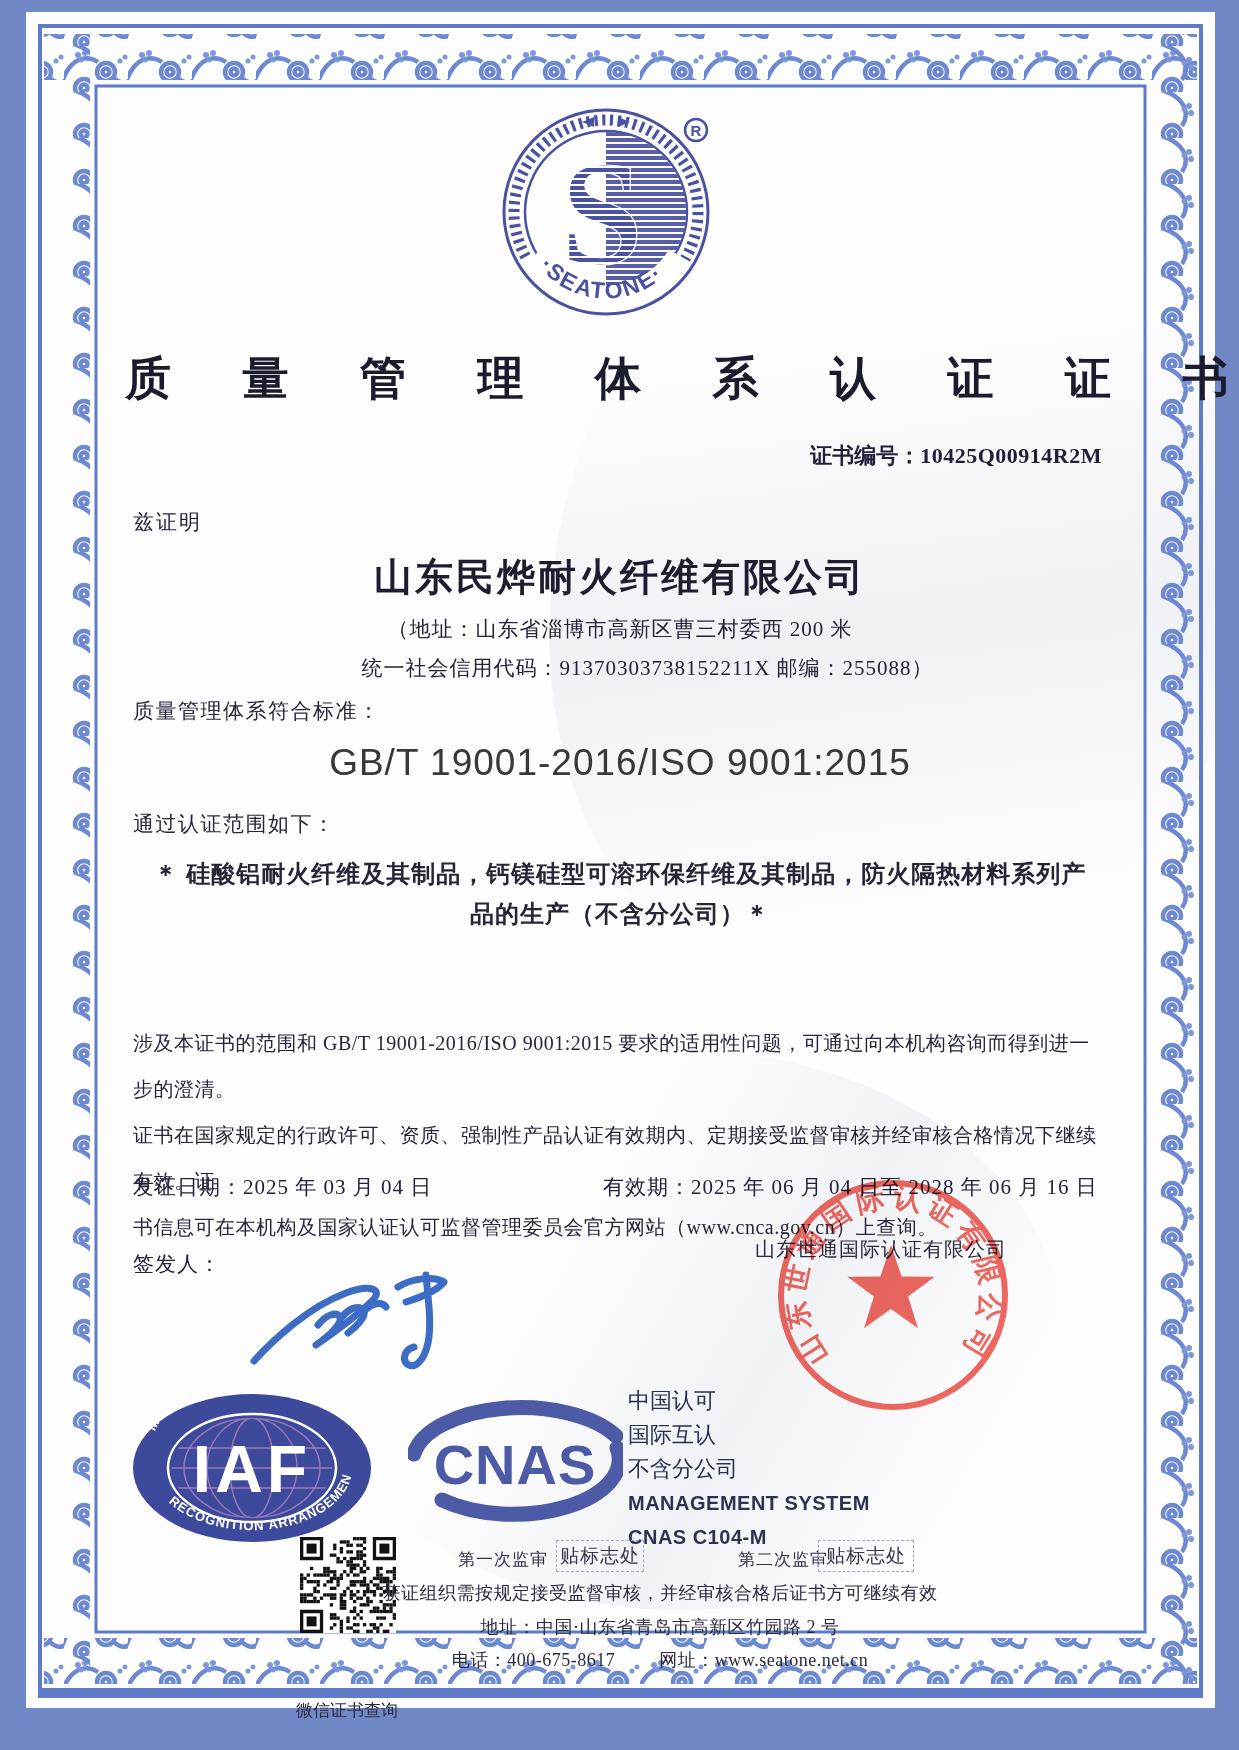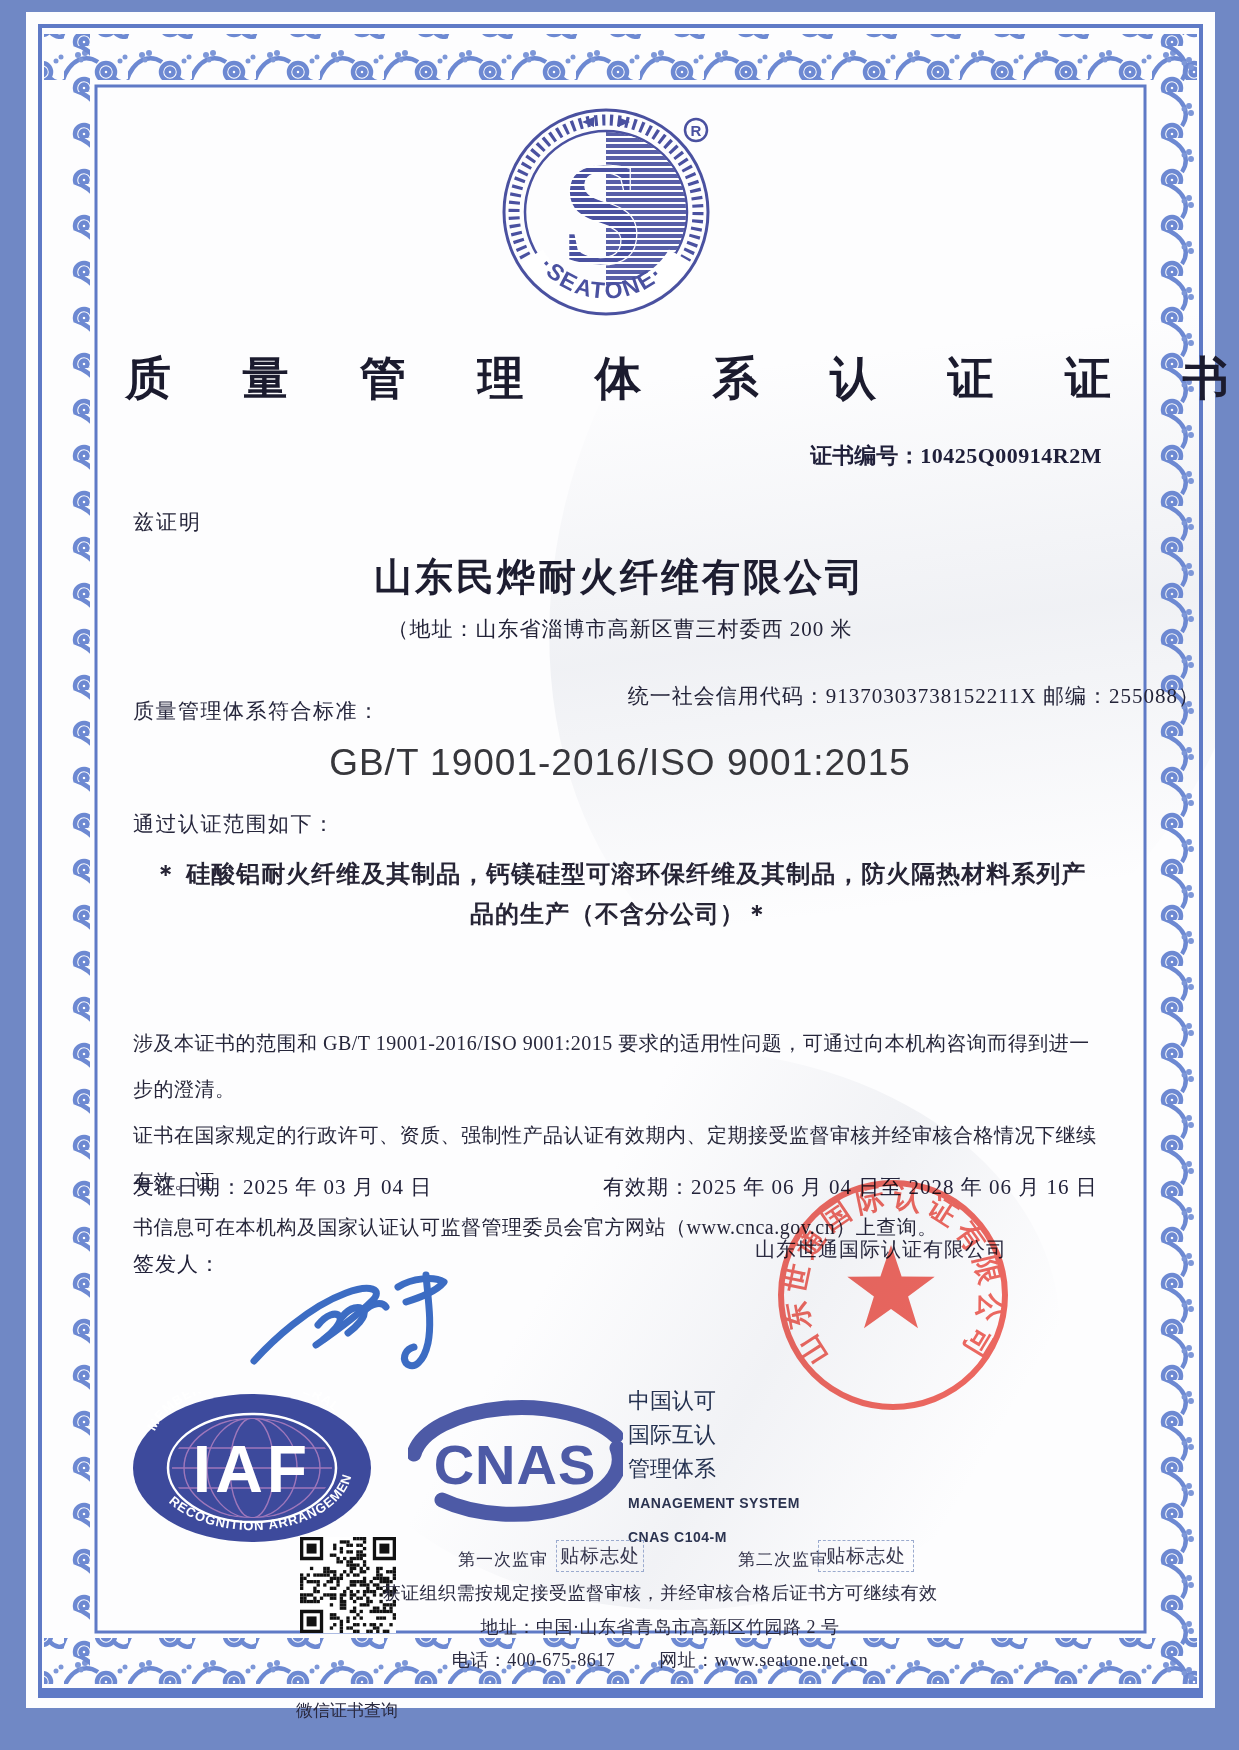--- a/index.html
+++ b/index.html
@@ -25,36 +25,36 @@
     left:95px;top:348px;width:1052px;text-align:center;
     font-size:46px;font-weight:700;letter-spacing:30px;padding-left:30px;
     color:#1b1b2e;white-space:nowrap;
   }
   .certno{left:560px;top:441px;width:542px;text-align:right;font-size:22px;font-weight:700;color:#20203a;}
   .certno .num{font-family:"Liberation Serif","DejaVu Serif",serif;letter-spacing:.5px;}
   .certify{left:133px;top:508px;font-size:21px;letter-spacing:2px;}
   .company{left:95px;top:540px;width:1050px;text-align:center;
     font-size:38px;font-weight:700;letter-spacing:3px;color:#1d1d30;margin-top:12px;}
   .addr1{left:95px;top:615px;width:1050px;text-align:center;font-size:21px;letter-spacing:1px;}
-  .addr2{left:95px;top:654px;width:1105px;text-align:right;font-size:21px;letter-spacing:1px;margin-top:28px;}
+  .addr2{left:95px;top:654px;width:1105px;text-align:center;font-size:21px;letter-spacing:1px;}
   .lbl{left:133px;font-size:21px;letter-spacing:1.5px;font-weight:500;color:#26263c;}
   .std{left:95px;top:742px;width:1050px;text-align:center;
     font-family:"Liberation Sans","DejaVu Sans",sans-serif;
     font-size:37px;color:#37373c;letter-spacing:1px;}
   .scope{left:95px;top:0;width:1050px;text-align:center;font-size:24px;font-weight:600;
     letter-spacing:1px;color:#262435;font-family:"Liberation Sans","DejaVu Sans",sans-serif;}
   .notice{left:133px;top:1020px;width:975px;font-size:20px;line-height:46px;
     letter-spacing:.5px;color:#26263a;}
   .dates{font-size:21px;color:#22223a;letter-spacing:1px;}
   .issuer{left:755px;top:1236px;width:300px;font-size:20px;letter-spacing:1px;color:#2a2a40;}
   .stamp{left:773px;top:1175px;width:240px;height:240px;opacity:.85;mix-blend-mode:multiply;}
   .sig{left:246px;top:1265px;width:260px;height:115px;}
   .cnasblock{left:628px;top:1384px;width:330px;font-size:22px;line-height:34px;
     color:#23304f;font-family:Liberation Sans, sans-serif;}
-  .cnasblock .en{font-weight:700;font-size:14px;color:#2b3350;letter-spacing:.5px;}
+  .cnasblock .en{font-weight:700;font-size:20px;color:#2b3350;letter-spacing:.5px;}
   .supv{font-size:17px;color:#303048;letter-spacing:1px;}
   .stickerbox{border:1.5px dashed #9aaace;width:86px;height:30px;display:flex;
     align-items:center;justify-content:center;font-size:19px;color:#34344c;letter-spacing:1px;}
   .foot{left:340px;width:640px;text-align:center;font-size:18px;color:#2a2a40;letter-spacing:.5px;}
   .qrcap{left:286px;top:1699px;width:122px;text-align:center;font-size:17px;color:#2a2a40;}
   .phone-row span{margin:0 22px;}
 </style>
 </head>
 <body>
 
@@ -226,21 +226,21 @@
   <g fill="none" stroke="#4d5aa6" stroke-linecap="round">
     <path d="M6,62 A108,54 0 0 1 208,44" stroke-width="15"></path>
     <path d="M209,56 A106,55 0 0 1 34,108" stroke-width="15"></path>
   </g>
   <text x="107" y="92" text-anchor="middle" font-family="Liberation Sans, DejaVu Sans, sans-serif" font-weight="700" font-size="56" fill="#4d5aa6" letter-spacing="1">CNAS</text>
 </svg>
 
 <div class="abs cnasblock">
   <div>中国认可</div>
   <div>国际互认</div>
-  <div>管理体系</div>
+  <div>不含分公司</div>
   <div class="en">MANAGEMENT SYSTEM</div>
   <div class="en">CNAS C104-M</div>
 </div>
 
 <svg class="abs" id="qr" style="left:300px;top:1537px" width="96" height="96" viewBox="0 0 29 29">
   <rect width="29" height="29" fill="#ffffff"></rect>
   <g fill="#111111">
     <path d="M0,0 h7 v7 h-7 z M1,1 v5 h5 v-5 z" fill-rule="evenodd"></path>
     <rect x="2" y="2" width="3" height="3"></rect>
     <path d="M22,0 h7 v7 h-7 z M23,1 v5 h5 v-5 z" fill-rule="evenodd"></path>

